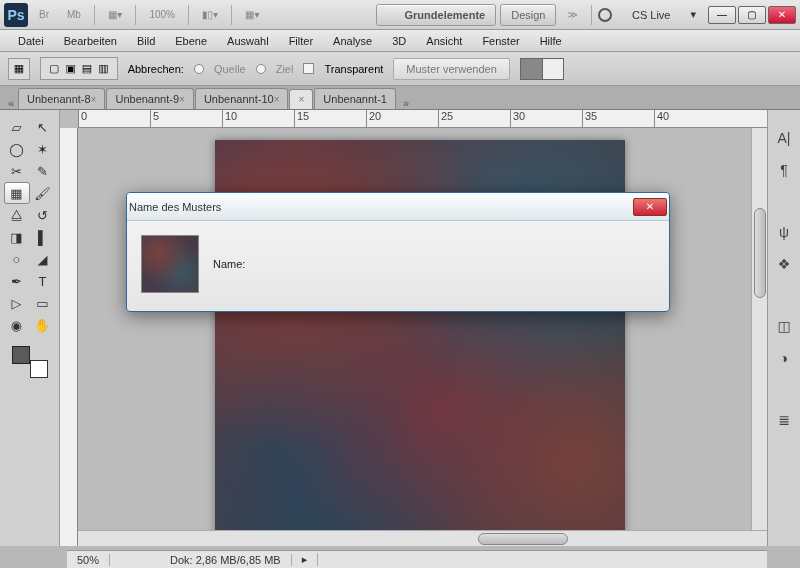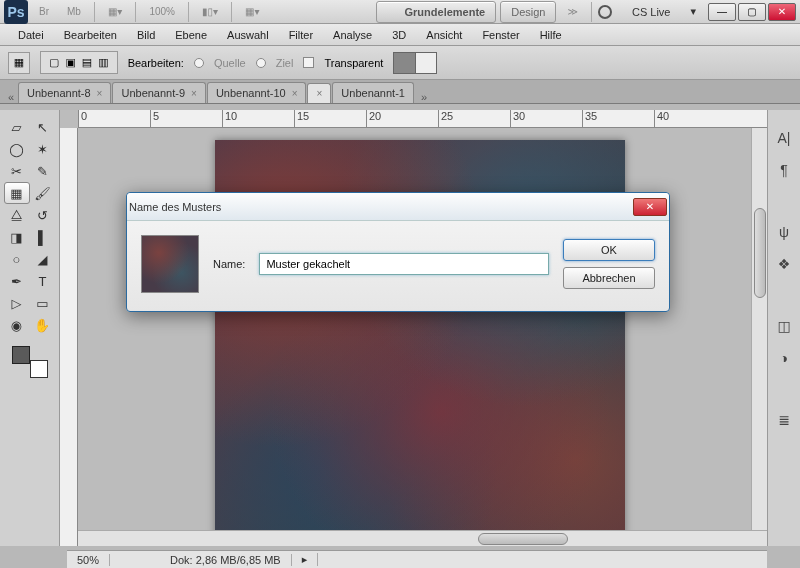--- a/index.html
+++ b/index.html
@@ -1,19 +1,19 @@
 <!DOCTYPE html>
 <html><head>
 <meta charset="utf-8">
 <style>
 * { margin: 0; padding: 0; box-sizing: border-box; font-family: "Segoe UI", Tahoma, sans-serif; font-size: 11px; user-select: none; }
 body { width: 800px; height: 568px; background: #b8b8b8; overflow: hidden; position: relative; }
 
 
-.top-row { height: 24px; background: linear-gradient(#e8e8e8,#d0d0d0); display: flex; align-items: center; padding: 0 4px; gap: 4px; border-bottom: 1px solid #999; }
+.top-row { height: 30px; background: linear-gradient(#e8e8e8,#d0d0d0); display: flex; align-items: center; padding: 0 4px; gap: 4px; border-bottom: 1px solid #999; }
 .ps-logo { width: 24px; height: 24px; background: #1a2f4a; color: #9cc7ea; display: flex; align-items: center; justify-content: center; font-weight: bold; font-size: 14px; border-radius: 3px; }
 .tb-btn { padding: 2px 6px; color: #888; font-size: 10px; border: 1px solid transparent; border-radius: 2px; }
 .tb-sep { width: 1px; height: 20px; background: #aaa; margin: 0 2px; }
 .mode-btn { padding: 4px 10px; background: linear-gradient(#eee,#ccc); border: 1px solid #999; border-radius: 3px; color: #666; box-shadow: inset 0 1px #fff; }
 .mode-btn.active { font-weight: bold; color: #555; padding-left: 28px; }
 .spacer { flex: 1; }
 .cslive { display: flex; align-items: center; gap: 20px; font-size: 11px; color: #333; justify-content: center; }
 .cslive-ring { width: 14px; height: 14px; border: 2px solid #555; border-radius: 50%; }
 .win-btns { display: flex; gap: 2px; margin-left: 8px; }
 .win-btn { width: 28px; height: 18px; border: 1px solid #666; border-radius: 2px; display: flex; align-items: center; justify-content: center; font-size: 10px; background: linear-gradient(#f4f4f4,#d4d4d4); }
@@ -31,21 +31,21 @@
 .checkbox { width: 11px; height: 11px; border: 1px solid #888; background: #f4f4f4; }
 .opt-btn { padding: 4px 12px; background: linear-gradient(#f0f0f0,#d8d8d8); border: 1px solid #aaa; color: #777; border-radius: 2px; }
 .swatch-box { width: 44px; height: 22px; border: 1px solid #666; display: flex; }
 .swatch-box > div:first-child { width: 22px; background: #888; border-right: 1px solid #666; }
 .swatch-box > div:last-child { flex: 1; background: #eee; }
 
 
 .tab-bar { height: 24px; background: #aeaeae; display: flex; align-items: flex-end; padding: 0 4px; border-bottom: 1px solid #7a7a7a; overflow: hidden; }
 .tab-bar .arrow-left { width: 14px; text-align: center; color: #555; }
 .tab-bar .arrow-right { width: 18px; text-align: center; color: #555; }
-.doc-tab { padding: 4px 8px; background: #c4c4c4; border: 1px solid #888; border-bottom: none; margin-right: 1px; display: flex; align-items: center; gap: 6px; color: #333; font-size: 10px; white-space: nowrap; border-radius: 3px 3px 0 0; text-align: center;}
+.doc-tab { padding: 4px 8px; background: #c4c4c4; border: 1px solid #888; border-bottom: none; margin-right: 1px; display: flex; align-items: center; gap: 0; color: #333; font-size: 10px; white-space: nowrap; border-radius: 3px 3px 0 0; text-align: center;}
 .doc-tab.active { background: #e4e4e4; }
 .tab-x { color: #777; font-size: 10px; }
 
 
 .main { position: absolute; top: 110px; left: 0; right: 0; bottom: 22px; display: flex; }
 .tool-col { width: 33px; background: #d0d0d0; border-right: 1px solid #999; display: flex; flex-direction: column; align-items: center; padding-top: 2px; }
 .tool-grid { display: grid; grid-template-columns: 26px 26px; gap: 0; padding-top: 4px;}
 .tool { width: 26px; height: 22px; display: flex; align-items: center; justify-content: center; color: #333; font-size: 13px; border: 1px solid transparent; }
 .tool.sel { background: linear-gradient(#fff,#ddd); border: 1px solid #888; border-radius: 3px; }
 .fgbg { position: relative; width: 40px; height: 36px; margin-top: 8px; }
@@ -143,27 +143,28 @@
 </div>
 
 <div class="options-bar">
   <div class="opt-icon">▦</div>
   <div class="opt-box">
     <span>▢</span>
     <span>▣</span>
     <span>▤</span>
     <span>▥</span>
   </div>
-  <span>Bearbeiten:</span>
+  <span>Abbrechen:</span>
   <div class="radio"></div>
   <span style="color:#888">Quelle</span>
   <div class="radio"></div>
   <span style="color:#888">Ziel</span>
   <div class="checkbox"></div>
   <span>Transparent</span>
+  <div class="opt-btn">Muster verwenden</div>
   <div class="swatch-box">
       <div></div>
       <div></div>
     </div>
 </div>
 
 <div class="tab-bar">
   <div class="arrow-left">«</div>
   <div class="doc-tab">
       <span>Unbenannt-8</span>
@@ -263,19 +264,14 @@
 </div>
 
 <div class="dialog">
   <div class="dialog-title">
     <span>Name des Musters</span>
     <div class="dlg-x">✕</div>
   </div>
   <div class="dialog-body">
     <div class="dlg-thumb"></div>
     <span class="dlg-label">Name:</span>
-    <input class="dlg-input" value="Muster gekachelt" style="">
-    <div class="dlg-btns">
-      <button class="dlg-btn primary">OK</button>
-      <button class="dlg-btn">Abbrechen</button>
-    </div>
   </div>
 </div>
 
 </body></html>

